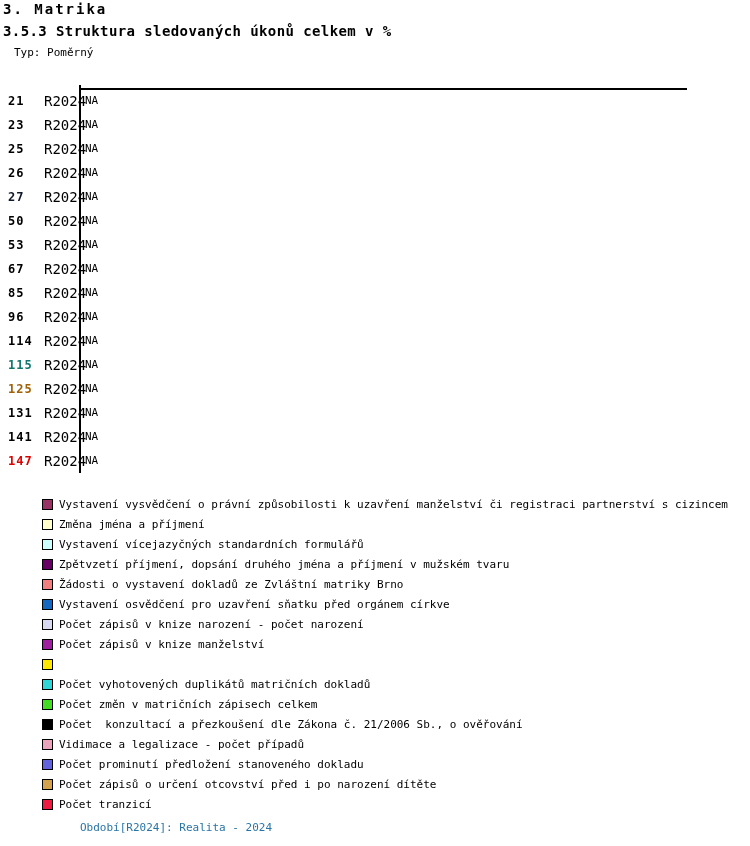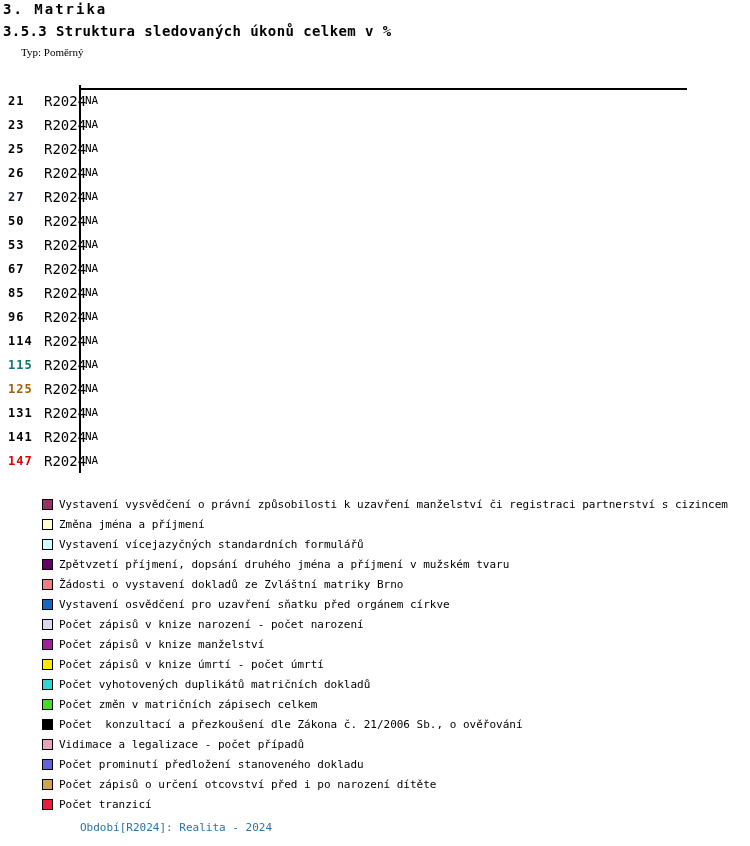--- a/index.html
+++ b/index.html
@@ -3,21 +3,21 @@
 <meta charset="utf-8">
 <style>
   html,body{margin:0;padding:0;}
   body{
     width:750px;height:846px;background:#ffffff;position:relative;
     font-family:"DejaVu Sans Mono", monospace;color:#000;
     overflow:hidden;
   }
   .title1{position:absolute;left:3px;top:1px;font-size:14px;font-weight:bold;letter-spacing:2px;white-space:pre;}
   .title2{position:absolute;left:3px;top:23px;font-size:14px;font-weight:bold;letter-spacing:0.4px;white-space:pre;}
-  .type-label{position:absolute;left:21px;top:46px;font-size:11px;white-space:pre;font-family:Liberation Serif, serif;}
+  .type-label{position:absolute;left:14px;top:46px;font-size:11px;white-space:pre;}
 
   .axis-v{position:absolute;left:79px;top:85px;width:2px;height:388px;background:#000;}
   .axis-h{position:absolute;left:79px;top:88px;width:608px;height:2px;background:#000;}
 
   .rows{position:absolute;left:0;top:89px;width:672px;}
   .row{position:relative;height:24px;}
   .row .num{position:absolute;left:8px;top:0;line-height:24px;font-size:12px;font-weight:bold;letter-spacing:1px;}
   .row .period{position:absolute;left:44px;top:0;line-height:24px;font-size:14px;}
   .row .value{position:absolute;left:85px;top:0;line-height:24px;font-size:11px;}
 
@@ -149,21 +149,20 @@
   <div class="legend-item">
     <span class="swatch" style="background: rgb(216, 216, 240);"></span>
     <span class="legend-label">Počet zápisů v knize narození - počet narození</span>
   </div>
   <div class="legend-item">
     <span class="swatch" style="background: rgb(160, 32, 160);"></span>
     <span class="legend-label">Počet zápisů v knize manželství</span>
   </div>
   <div class="legend-item">
     <span class="swatch" style="background: rgb(255, 232, 0);"></span>
-    <span class="legend-label">Počet zápisů v knize úmrtí - počet úmrtí</span>
   </div>
   <div class="legend-item">
     <span class="swatch" style="background: rgb(48, 213, 213);"></span>
     <span class="legend-label">Počet vyhotovených duplikátů matričních dokladů</span>
   </div>
   <div class="legend-item">
     <span class="swatch" style="background: rgb(68, 221, 34);"></span>
     <span class="legend-label">Počet změn v matričních zápisech celkem</span>
   </div>
   <div class="legend-item">

